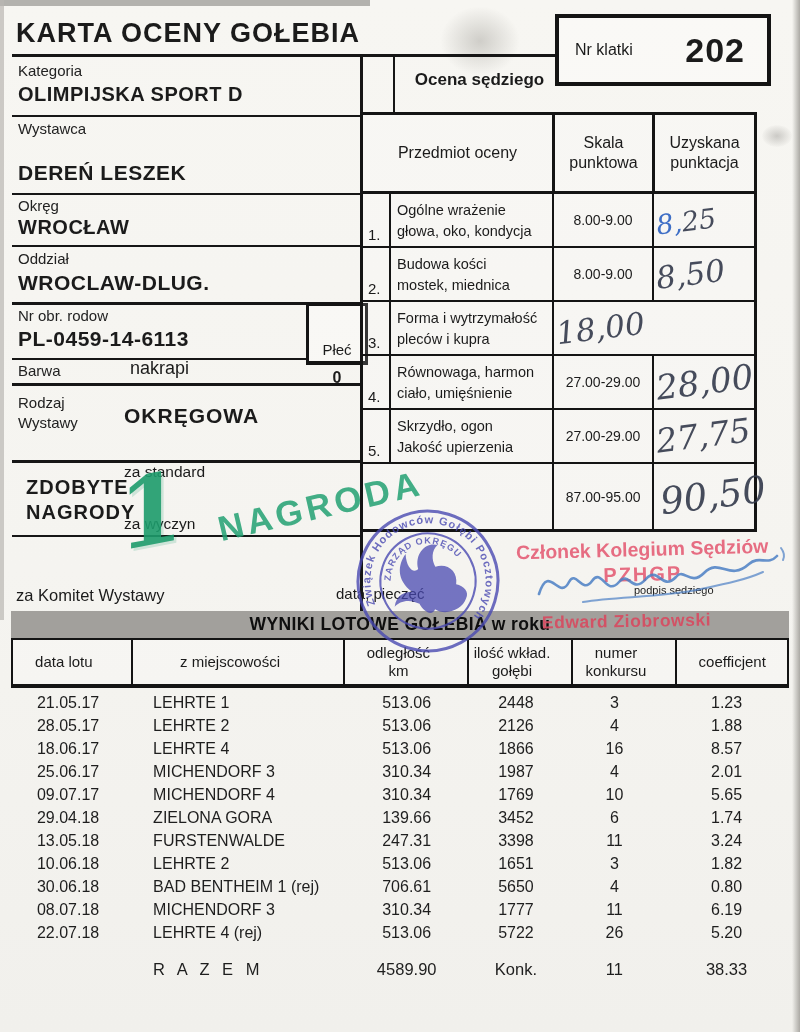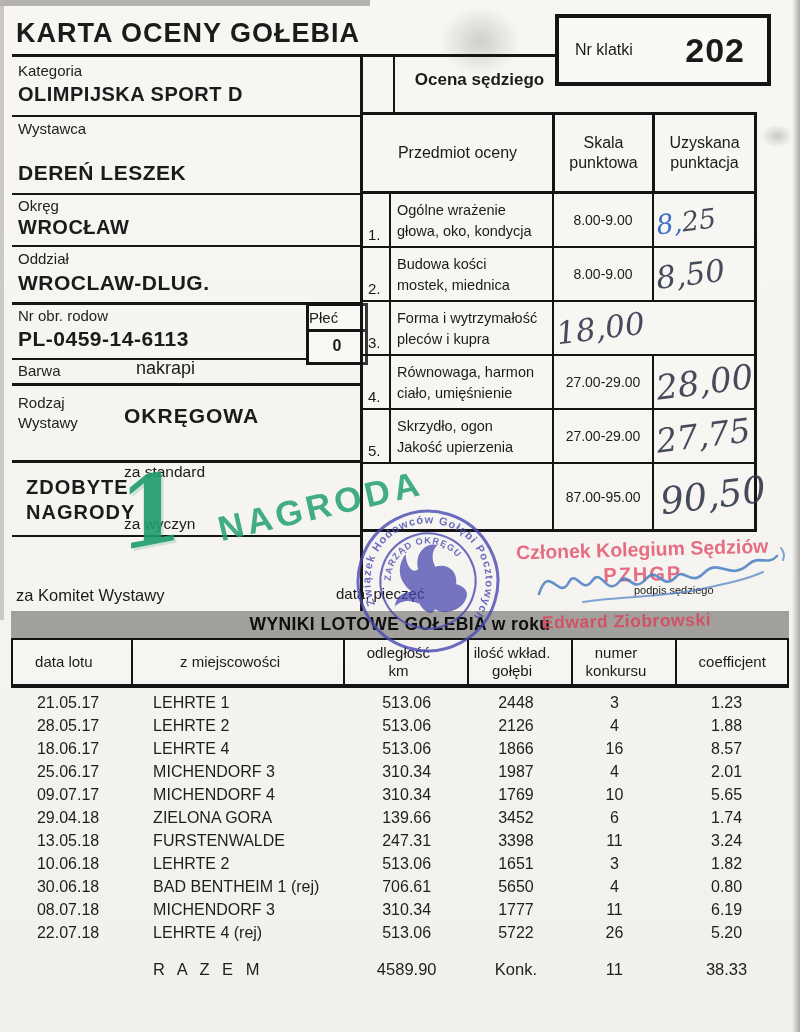--- a/index.html
+++ b/index.html
@@ -34,21 +34,21 @@
   .sec .val{position:absolute;font-weight:700;font-size:20px;letter-spacing:.5px;}
   .sec-kategoria{top:56px;height:59px;}
   .sec-wystawca{top:117px;height:76px;}
   .sec-okreg{top:195px;height:50px;}
   .sec-oddzial{top:247px;height:55px;border-bottom-width:3px;}
   .sec-nrrodow{top:305px;height:53px;}
   .sec-barwa{top:360px;height:23px;border-bottom-width:3px;}
   .sec-rodzaj{top:386px;height:74px;border-bottom-width:3px;}
   .sec-nagrody{top:463px;height:72px;}
   .plec-box{left:306px;top:303px;width:56px;height:56px;border:3px solid #141414;background:rgba(255,255,255,.3);}
-  .plec-label{height:23px;border-bottom:3px solid #141414;font-size:15px;line-height:23px;}
+  .plec-label{height:23px;border-bottom:3px solid #141414;text-align:center;font-size:15px;line-height:23px;margin-top:32px;}
   .plec-value{text-align:center;font-size:16px;font-weight:700;line-height:28px;}
   .divider-main{left:360px;top:55px;width:3px;height:557px;}
   .divider-ocena{left:393px;top:55px;width:2px;height:59px;}
 
   
   .eval-table{left:360px;top:112px;width:397px;border:3px solid #141414;box-sizing:border-box;background:rgba(255,255,255,.15);}
   .eval-header{display:flex;height:76px;border-bottom:3px solid #141414;}
   .eval-header .eh{display:flex;flex-direction:column;justify-content:center;align-items:center;
                    font-size:16px;line-height:1.25;box-sizing:border-box;}
   .eh-subject{width:189px;}
@@ -150,21 +150,21 @@
   <div class="sec sec-nrrodow" style="width:294px;border-bottom:2px solid #161616;">
     <span class="lab" style="left:6px;top:2px;">Nr obr. rodow</span>
     <span class="val" style="left:6px;top:22px;font-size:21px;">PL-0459-14-6113</span>
   </div>
   <div class="abs plec-box">
     <div class="plec-label">Płeć</div>
     <div class="plec-value">0</div>
   </div>
   <div class="sec sec-barwa">
     <span class="lab" style="left:6px;top:2px;">Barwa</span>
-    <span class="abs" style="left:124px;top:-2px;font-size:18px;">nakrapi</span>
+    <span class="abs" style="left:118px;top:-2px;font-size:18px;">nakrapi</span>
   </div>
   <div class="sec sec-rodzaj">
     <span class="lab" style="left:6px;top:8px;">Rodzaj</span>
     <span class="lab" style="left:6px;top:28px;">Wystawy</span>
     <span class="val" style="left:112px;top:18px;font-size:21px;letter-spacing:1px;">OKRĘGOWA</span>
   </div>
   <div class="sec sec-nagrody">
     <span class="abs awards-l1">ZDOBYTE</span>
     <span class="abs awards-l2">NAGRODY</span>
     <span class="abs awards-std">za standard</span>

